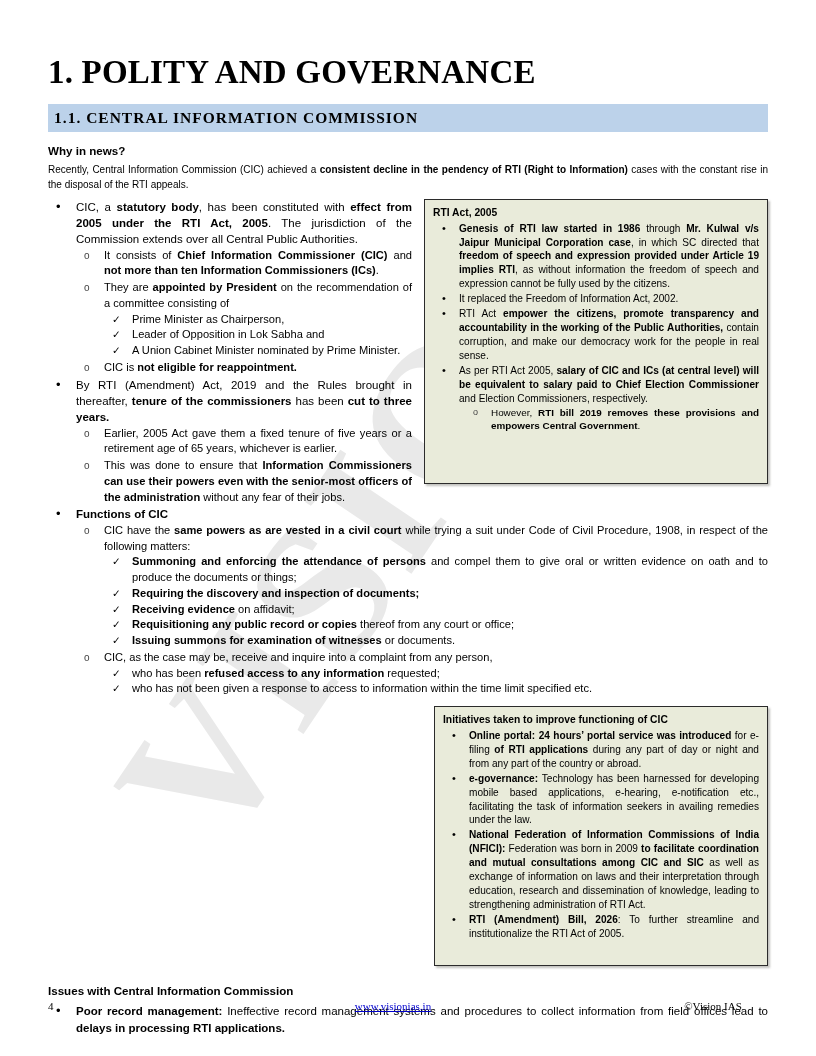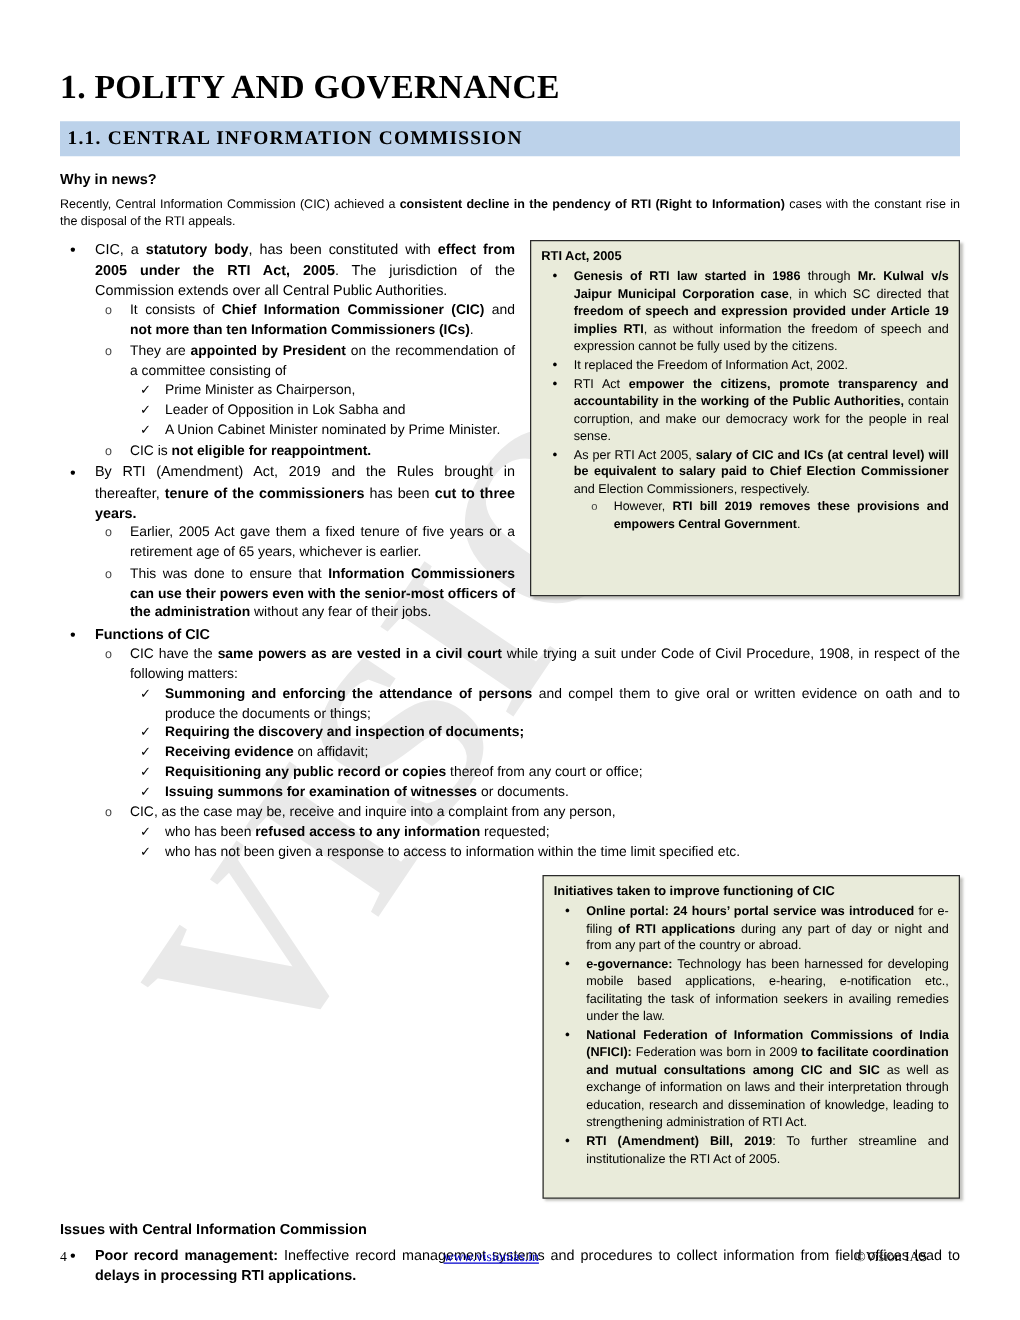--- a/index.html
+++ b/index.html
@@ -51,21 +51,21 @@
     position: relative;
     z-index: 2;
     padding: 55px 48px 0 48px;
     box-sizing: border-box;
     width: 816px;
   }
 
   
   .chapter-title {
     font-family: "Liberation Serif", serif;
-    font-size: 27px;
+    font-size: 33px;
     font-weight: 700;
     letter-spacing: 0.2px;
     margin: 0 0 14px 0;
     line-height: 1.05;
   }
   .section-bar {
     background: #bcd2ea;
     padding: 5px 6px 6px 6px;
     margin: 0 0 11px 0;
   }
@@ -307,21 +307,21 @@
         </ul>
       </div>
 
     <div class="callout callout-2">
       <div class="callout-title">Initiatives taken to improve functioning of CIC</div>
       <div>
           <ul class="clv1">
             <li><span class="mk">•</span><b>Online portal: 24 hours’ portal service was introduced</b><span> for e-filing </span><b>of RTI applications</b><span> during any part of day or night and from any part of the country or abroad.</span></li>
             <li><span class="mk">•</span><b>e-governance:</b><span> Technology has been harnessed for developing mobile based applications, e-hearing, e-notification etc., facilitating the task of information seekers in availing remedies under the law.</span></li>
             <li><span class="mk">•</span><b>National Federation of Information Commissions of India (NFICI):</b><span> Federation was born in 2009 </span><b>to facilitate coordination and mutual consultations among CIC and SIC</b><span> as well as exchange of information on laws and their interpretation through education, research and dissemination of knowledge, leading to strengthening administration of RTI Act.</span></li>
-            <li><span class="mk">•</span><b>RTI (Amendment) Bill, 2019</b><span>: To further streamline and institutionalize the RTI Act of 2005.</span></li>
+            <li><span class="mk">•</span><b>RTI (Amendment) Bill, 2026</b><span>: To further streamline and institutionalize the RTI Act of 2005.</span></li>
           </ul>
         </div>
     </div>
 
     <div class="clearfix"></div>
 
     <div class="sub-head spaced">Issues with Central Information Commission</div>
     <div>
         <ul class="lv1">
           <li><span class="mk">•</span><b>Poor record management:</b><span> Ineffective record management systems and procedures to collect information from field offices lead to </span><b>delays in processing RTI applications.</b></li>

